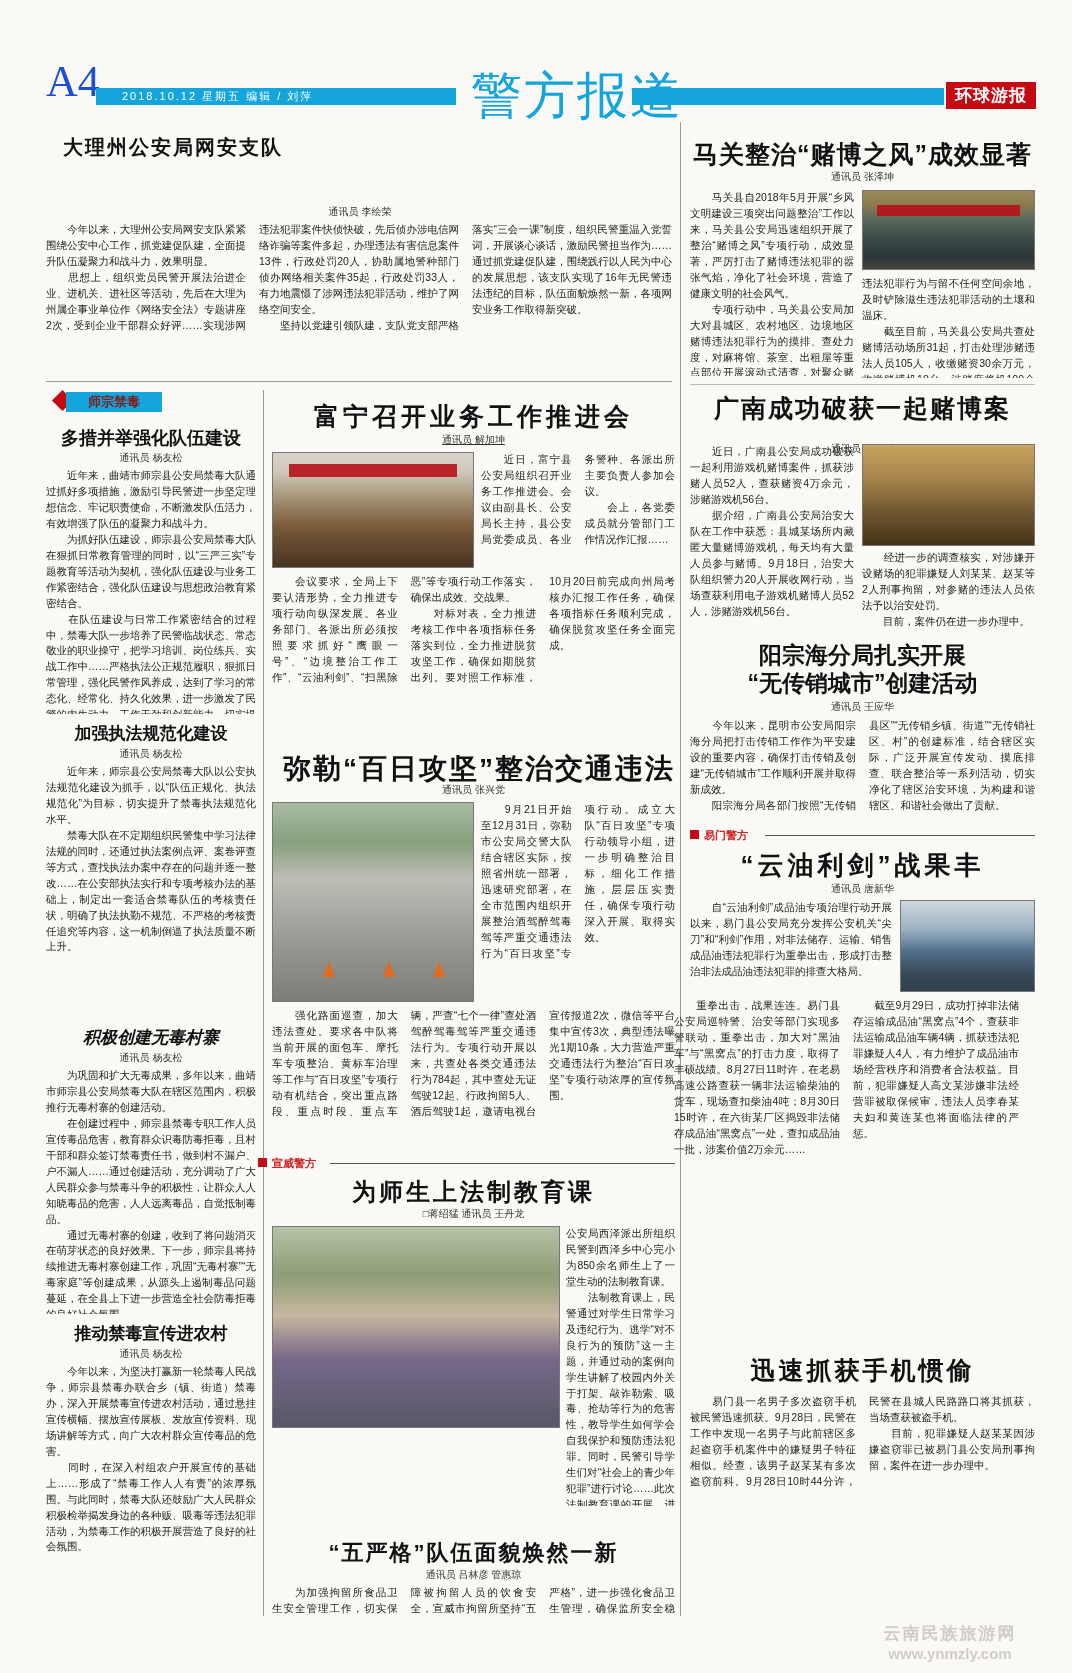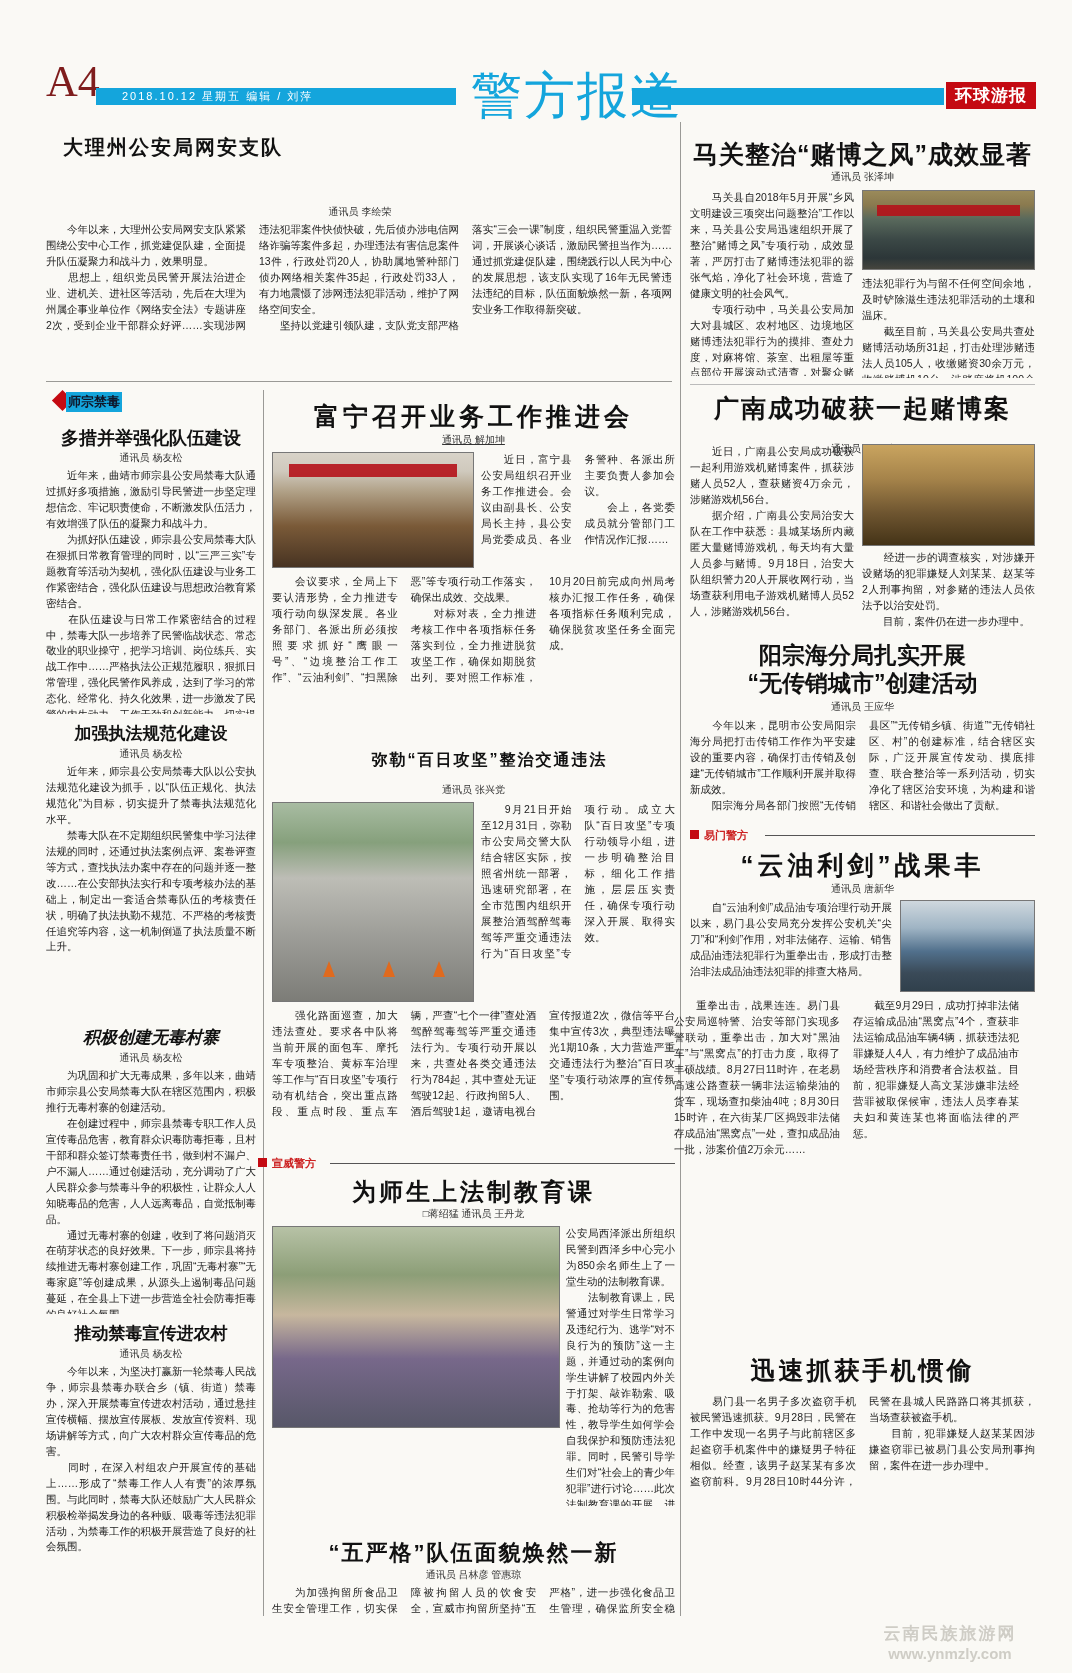--- a/index.html
+++ b/index.html
@@ -1,21 +1,21 @@
 <!DOCTYPE html>
 <html><head>
 <meta charset="utf-8">
 <style>
   html,body{margin:0;padding:0;background:#e8e6e0;}
   .page{position:relative;width:1072px;height:1673px;margin:0 auto;background:#faf9f5;
         font-family:"Liberation Sans","DejaVu Sans",sans-serif;color:#1c1c1c;overflow:hidden;
         box-shadow:0 0 6px rgba(0,0,0,.25);}
   
   .pagenum{position:absolute;left:46px;top:56px;font-family:"Liberation Serif","DejaVu Serif",serif;
-           font-size:44px;color:#7f1d1d;}
+           font-size:44px;color:#1d4ed8;}
   .datebar{position:absolute;left:96px;top:88px;width:360px;height:17px;background:#14a5dc;
            color:#fff;font-size:11px;line-height:17px;padding-left:26px;box-sizing:border-box;letter-spacing:2px;}
   .sectiontitle{position:absolute;left:455px;top:62px;width:228px;text-align:right;
            font-size:51px;font-weight:400;color:#14a5dc;letter-spacing:2px;}
   .bar-right{position:absolute;left:632px;top:88px;width:312px;height:17px;background:#14a5dc;}
   .masthead{position:absolute;left:946px;top:82px;width:90px;height:27px;background:#c40a12;
            color:#fff;font-weight:900;font-size:17px;line-height:27px;text-align:center;letter-spacing:1px;}
   
   .a-title{position:absolute;text-align:center;font-weight:900;color:#111;}
   .byline{position:absolute;text-align:center;font-size:10px;color:#333;}
@@ -25,21 +25,21 @@
   .cols3{column-count:3;column-gap:13px;}
   .cols2 > div,.cols3 > div{white-space:pre-line;}
   .vline{position:absolute;width:1px;background:#9a9a96;}
   .hline{position:absolute;height:1px;background:#9a9a96;}
   .photo{position:absolute;border:1px solid #777;box-sizing:border-box;overflow:hidden;}
   .banner{position:absolute;left:8%;top:10%;width:84%;height:11%;background:#b5121a;opacity:.9;}
   .cone{position:absolute;bottom:12%;width:0;height:0;border-left:6px solid transparent;
         border-right:6px solid transparent;border-bottom:16px solid #e06a1e;}
   .tagbox{position:absolute;height:20px;}
   .tag-diamond{position:absolute;left:0;top:1px;width:15px;height:15px;background:#c40a12;transform:rotate(45deg);}
-  .tag-cyan{position:absolute;left:11px;top:0;padding:0 2px;height:20px;background:#14a5dc;color:#0f172a;
+  .tag-cyan{position:absolute;left:11px;top:0;padding:0 22px;height:20px;background:#14a5dc;color:#7f1d1d;
         font-weight:bold;font-size:13px;line-height:20px;}
   .smalltag{position:absolute;font-size:11px;font-weight:bold;color:#c22;}
   .smalltag .sq{display:inline-block;width:9px;height:9px;background:#c40a12;margin-right:5px;}
   .tagline{position:absolute;height:1px;background:#555;}
   .watermark{position:absolute;text-align:center;color:#cfcdc6;font-weight:bold;}
   .watermark .w1{font-size:17px;letter-spacing:2px;}
   .watermark .w2{font-size:15px;}
 </style>
 </head>
 <body>
@@ -93,21 +93,21 @@
   <div class="byline" style="left:272px;top:433px;width:403px;text-decoration:underline;">通讯员 解加坤</div>
   <div class="photo" style="left:272px;top:452px;width:202px;height:116px;
        background:linear-gradient(180deg,#d8d3c8 0%,#cfc9bd 16%,#b0a086 34%,#7a5a38 64%,#473322 100%);">
       <div class="banner"></div>
     </div>
   <div class="bodytext cols2" style="left:481px;top:452px;width:194px;height:116px;"><div>　　近日，富宁县公安局组织召开业务工作推进会。会议由副县长、公安局长主持，县公安局党委成员、各业务警种、各派出所主要负责人参加会议。
 　　会上，各党委成员就分管部门工作情况作汇报……</div></div>
   <div class="bodytext cols3" style="left:272px;top:574px;width:403px;height:168px;"><div>　　会议要求，全局上下要认清形势，全力推进专项行动向纵深发展。各业务部门、各派出所必须按照要求抓好“鹰眼一号”、“边境整治工作工作”、“云油利剑”、“扫黑除恶”等专项行动工作落实，确保出成效、交战果。
 　　对标对表，全力推进考核工作中各项指标任务落实到位，全力推进脱贫攻坚工作，确保如期脱贫出列。要对照工作标准，10月20日前完成向州局考核办汇报工作任务，确保各项指标任务顺利完成，确保脱贫攻坚任务全面完成。</div></div>
 
-  <div class="a-title" style="left:288px;top:750px;width:403px;font-size:16px;letter-spacing:2px;">弥勒“百日攻坚”整治交通违法</div>
+  <div class="a-title" style="left:272px;top:750px;width:403px;font-size:28px;letter-spacing:2px;text-align:right;">弥勒“百日攻坚”整治交通违法</div>
   <div class="byline" style="left:272px;top:783px;width:403px;">通讯员 张兴党</div>
   <div class="photo" style="left:272px;top:802px;width:202px;height:200px;
        background:linear-gradient(180deg,#a8bca2 0%,#86a07c 20%,#bdbdb6 38%,#9c9c97 68%,#7c7c77 100%);">
        <div class="cone" style="left:25%;"></div>
        <div class="cone" style="left:55%;"></div>
        <div class="cone" style="left:80%;"></div>
   </div>
   <div class="bodytext cols2" style="left:481px;top:802px;width:194px;height:200px;"><div>　　9月21日开始至12月31日，弥勒市公安局交警大队结合辖区实际，按照省州统一部署，迅速研究部署，在全市范围内组织开展整治酒驾醉驾毒驾等严重交通违法行为“百日攻坚”专项行动。成立大队“百日攻坚”专项行动领导小组，进一步明确整治目标，细化工作措施，层层压实责任，确保专项行动深入开展、取得实效。</div></div>
   <div class="bodytext cols3" style="left:272px;top:1008px;width:403px;height:140px;"><div>　　强化路面巡查，加大违法查处。要求各中队将当前开展的面包车、摩托车专项整治、黄标车治理等工作与“百日攻坚”专项行动有机结合，突出重点路段、重点时段、重点车辆，严查“七个一律”查处酒驾醉驾毒驾等严重交通违法行为。专项行动开展以来，共查处各类交通违法行为784起，其中查处无证驾驶12起、行政拘留5人、酒后驾驶1起，邀请电视台宣传报道2次，微信等平台集中宣传3次，典型违法曝光1期10条，大力营造严重交通违法行为整治“百日攻坚”专项行动浓厚的宣传氛围。</div></div>
 

